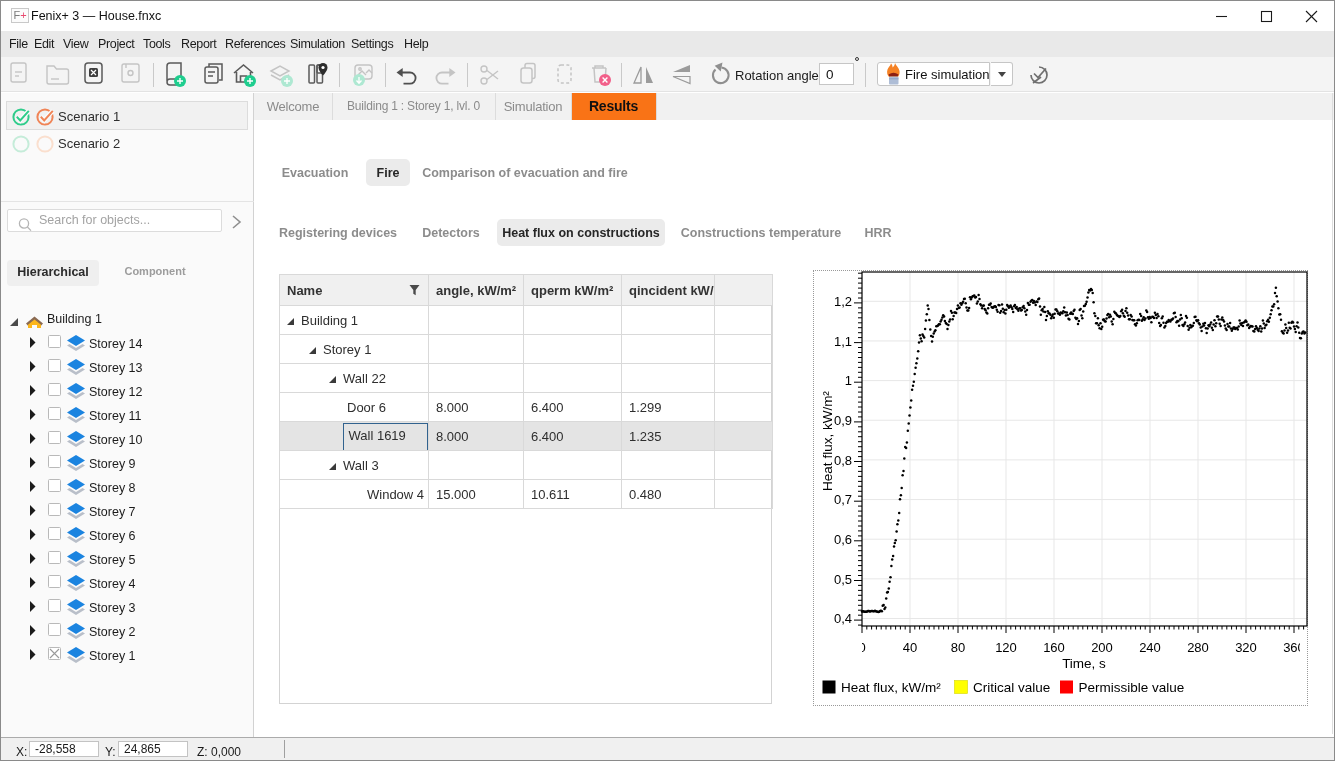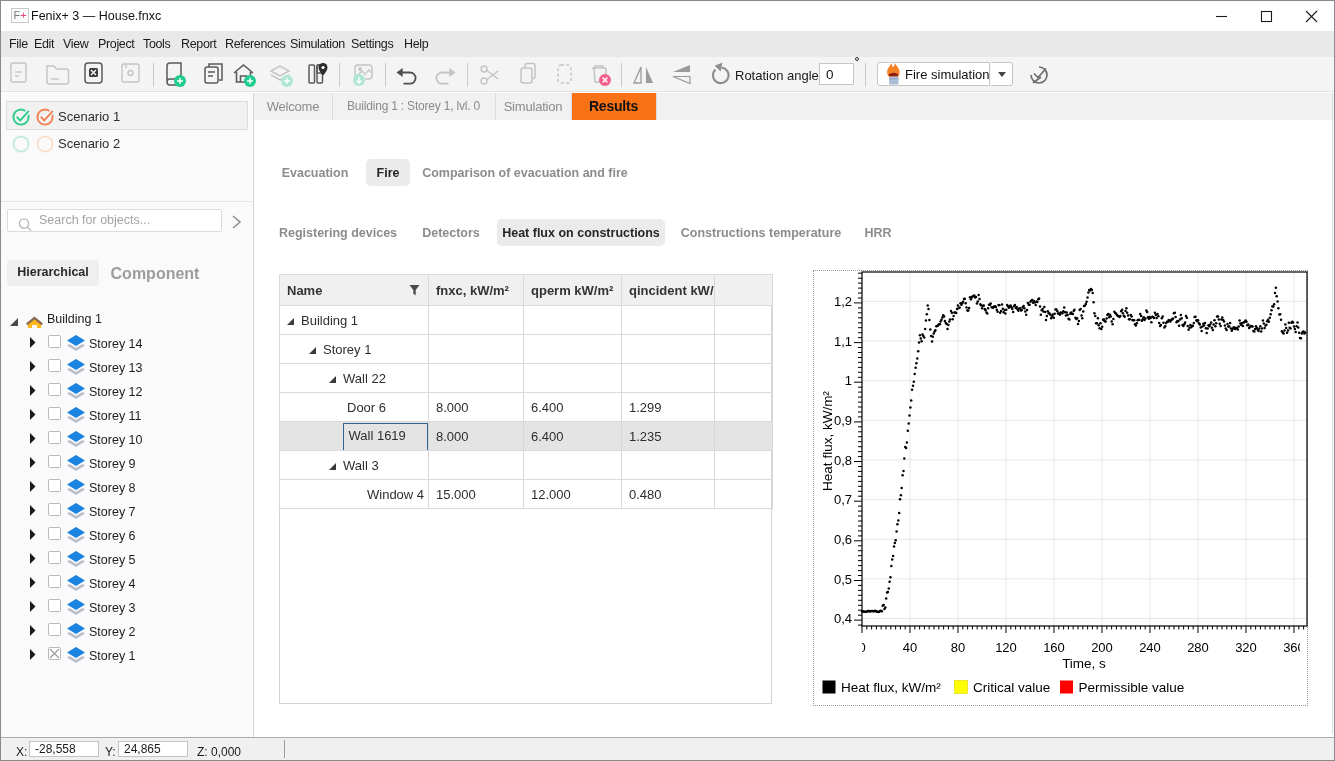--- a/index.html
+++ b/index.html
@@ -197,21 +197,21 @@
 <svg class="abs" style="left:16px;top:124px" width="18" height="16">
 <circle cx="7" cy="6.5" r="4.6" fill="none" stroke="#b5b5b5" stroke-width="1.3"></circle>
 <line x1="10.4" y1="10" x2="14" y2="13.6" stroke="#b5b5b5" stroke-width="1.3"></line>
     </svg>
 <div class="abs ph">Search for objects...</div>
 <svg class="abs" style="left:228px;top:121px" width="14" height="16">
 <path d="M4 2 l7 6 l-7 6" fill="none" stroke="#8f8f8f" stroke-width="1.6"></path>
     </svg>
 <div class="abs pill" style="left:6px;top:167px;width:92px;height:26px"></div>
 <div class="abs" style="left:6px;top:172px;width:92px;text-align:center;font-size:12.5px;font-weight:bold;color:#2b2b2b">Hierarchical</div>
-<div class="abs" style="left:108px;top:172px;width:92px;text-align:center;font-size:16px;font-weight:bold;color:#9c9c9c">Component</div>
+<div class="abs" style="left:108px;top:172px;width:92px;text-align:center;font-size:11px;font-weight:bold;color:#9c9c9c">Component</div>
 <svg class="abs" style="left:8px;top:221px" width="36" height="14">
       <path d="M1 12 l8 -8 v8 z" fill="#4a4a4a"></path>
       <path d="M17 9.5 l8.5 -7 l8.5 7 l-2 2.3 l-6.5 -5.4 l-6.5 5.4 z" fill="#8a6a52"></path>
       <path d="M19 10.8 l6.5 -5.2 l6.5 5.2 v3.2 h-4 v-3 h-5 v3 h-4 z" fill="#fcb61b"></path>
     </svg>
 <div class="abs tree" style="left:46px;top:219px">Building 1</div>
 <svg class="abs" style="left:29px;top:241px" width="56" height="22">
 <path d="M0 3 l5.5 5.5 l-5.5 5.5 z" fill="#1b1b1b"></path>
 <rect x="18.5" y="1.5" width="12" height="12" rx="1" fill="#fff" stroke="#b9b9b9"></rect>
 <path d="M37 6.5 l9 -5.5 l9 5.5 l-9 5.5 z" fill="#1b84e0"></path>
@@ -336,21 +336,21 @@
       <col style="width:95px">
       <col style="width:98px">
       <col style="width:93px">
       <col style="width:58px">
     </colgroup>
 <tbody>
       <tr class="hdr" style="height:31px">
         <td style="position:relative">Name<svg style="position:absolute;right:8px;top:9px" width="11" height="12">
             <path d="M0.5 1 h10 l-3.8 5 v5.2 l-2.4 -1.4 v-3.8 z" fill="#4a4a4a"></path>
           </svg></td>
-        <td>fnxc, kW/m²</td>
+        <td>angle, kW/m²</td>
         <td>qperm kW/m²</td>
         <td>qincident kW/m²</td>
         <td></td>
       </tr>
 <tr>
         <td><span style="display:inline-block;width:0;height:0;border-left:7px solid transparent;border-bottom:7px solid #3a3a3a;margin-left:0px;margin-right:7px"></span>Building 1</td>
         <td></td>
         <td></td>
         <td></td>
         <td></td>
@@ -388,21 +388,21 @@
 <tr>
         <td><span style="display:inline-block;width:0;height:0;border-left:7px solid transparent;border-bottom:7px solid #3a3a3a;margin-left:42px;margin-right:7px"></span>Wall 3</td>
         <td></td>
         <td></td>
         <td></td>
         <td></td>
       </tr>
 <tr>
         <td><span style="margin-left:80px">Window 4</span></td>
         <td>15.000</td>
-        <td>12.000</td>
+        <td>10.611</td>
         <td>0.480</td>
         <td></td>
       </tr>
 </tbody>
   </table>
 <div class="abs" style="left:812px;top:269px;width:495px;height:436px;border:1px dotted #999999;background:#fff"></div>
 <div class="abs" style="left:1331px;top:92px;width:1px;height:641px;background:#dddddd"></div>
 <svg width="1335" height="761" style="position:absolute;left:0;top:0">
 <g stroke="#e7e7e7" stroke-width="1">
 <line x1="909.0" y1="271.0" x2="909.0" y2="625.0"></line>

